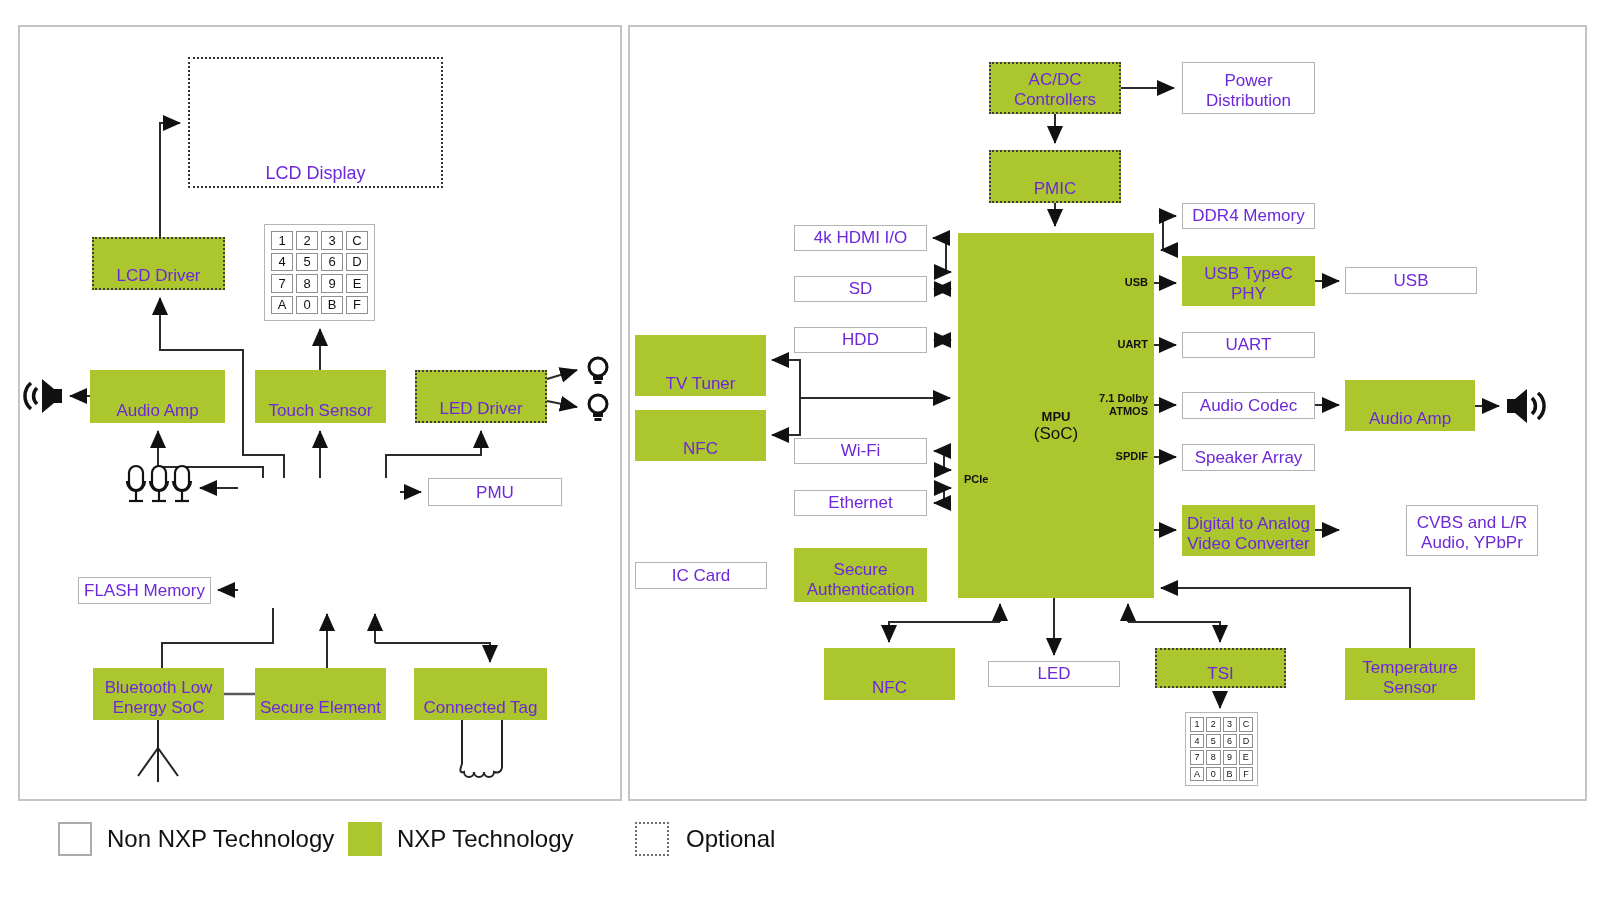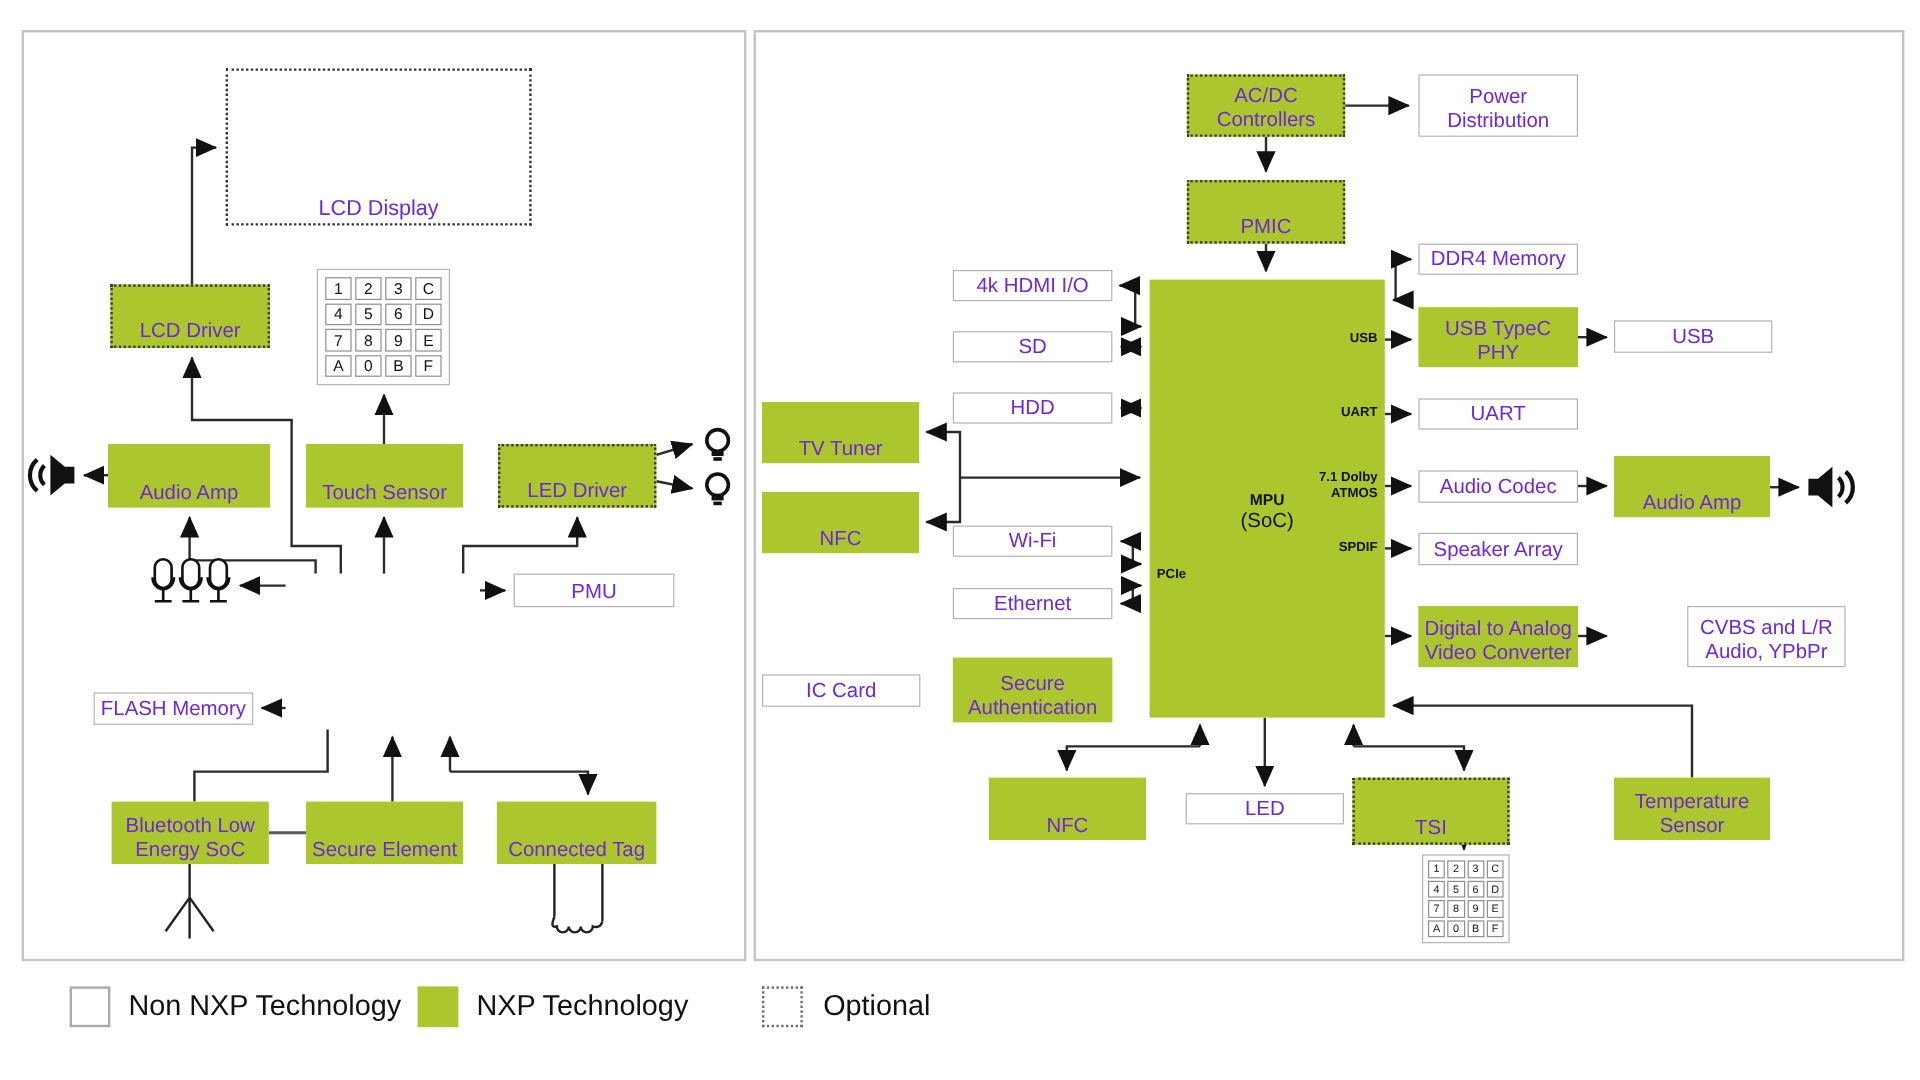--- a/index.html
+++ b/index.html
@@ -226,21 +226,21 @@
 
   <div class="box white" style="left:794px;top:225px;width:133px;height:26px">
       <span>4k HDMI I/O</span>
     </div>
   <div class="box white" style="left:794px;top:276px;width:133px;height:26px">
       <span>SD</span>
     </div>
   <div class="box white" style="left:794px;top:327px;width:133px;height:26px">
       <span>HDD</span>
     </div>
-  <div class="box green" style="left:635px;top:335px;width:131px;height:51px">
+  <div class="box green" style="left:635px;top:335px;width:131px;height:61px">
       <span>TV Tuner</span>
     </div>
   <div class="box green" style="left:635px;top:410px;width:131px;height:51px">
       <span>NFC</span>
     </div>
   <div class="box white" style="left:794px;top:438px;width:133px;height:26px">
       <span>Wi-Fi</span>
     </div>
   <div class="box white" style="left:794px;top:490px;width:133px;height:26px">
       <span>Ethernet</span>
@@ -285,21 +285,21 @@
     <path d="M29,12 A11,11 0 0 1 29,28" stroke="#111" stroke-width="3.5" fill="none"></path>
     <path d="M35,7 A17,17 0 0 1 35,33" stroke="#111" stroke-width="3.5" fill="none"></path>
   </svg>
 
   <div class="box green" style="left:824px;top:648px;width:131px;height:52px">
       <span>NFC</span>
     </div>
   <div class="box white" style="left:988px;top:661px;width:132px;height:26px">
       <span>LED</span>
     </div>
-  <div class="box green dotted" style="left:1127px;top:648px;width:131px;height:56px">
+  <div class="box green dotted" style="left:1155px;top:648px;width:131px;height:40px">
       <span>TSI</span>
     </div>
   <div class="box green" style="left:1345px;top:648px;width:130px;height:52px">
       <span>Temperature Sensor</span>
     </div>
 
   <div class="keypad small" style="left:1185px;top:712px;width:73px;height:74px">
       <span class="kp-cell">1</span>
       <span class="kp-cell">2</span>
       <span class="kp-cell">3</span>

